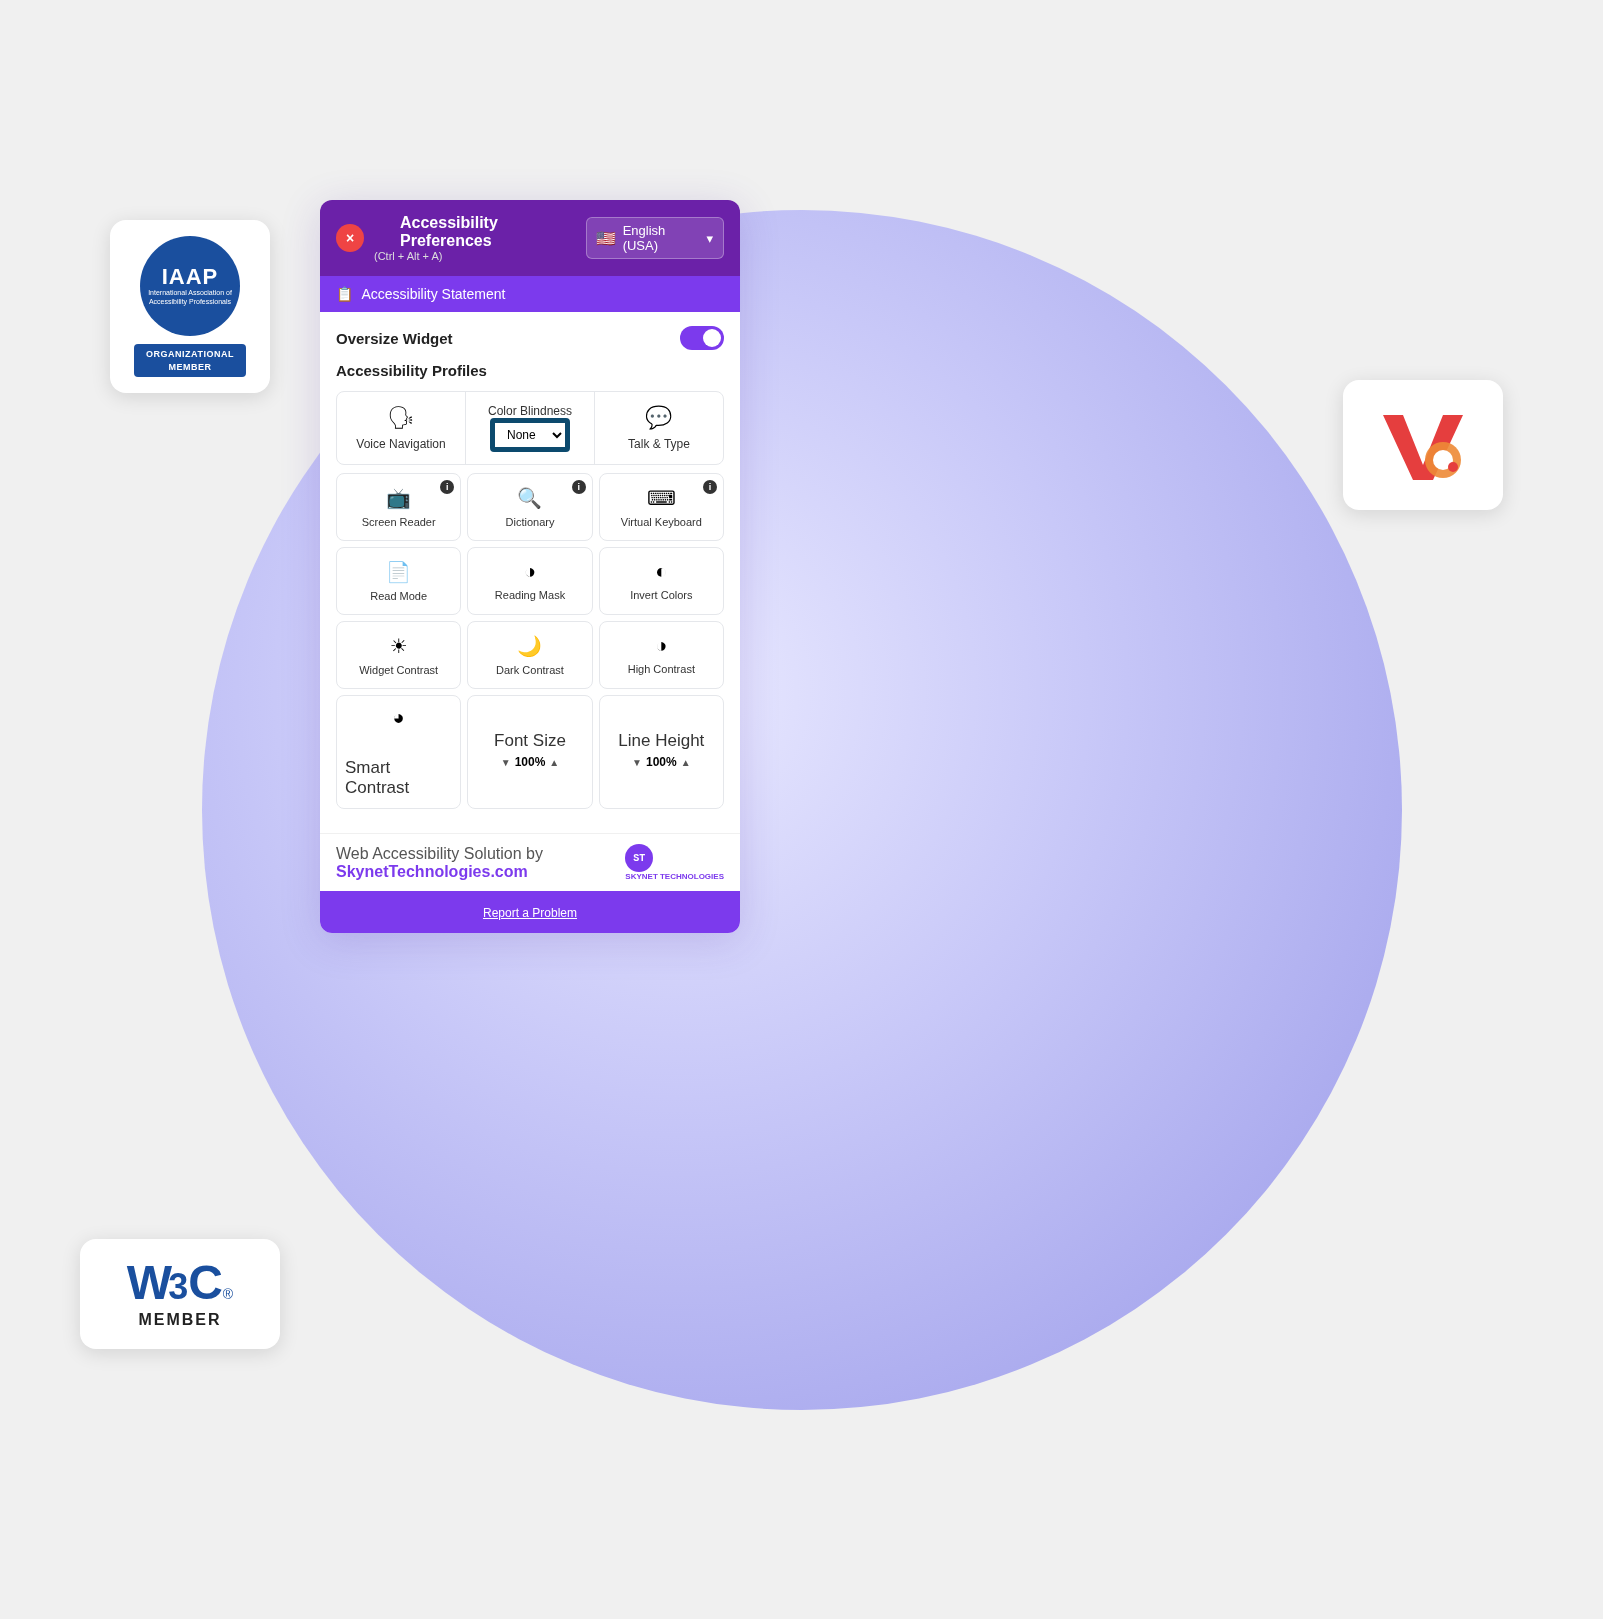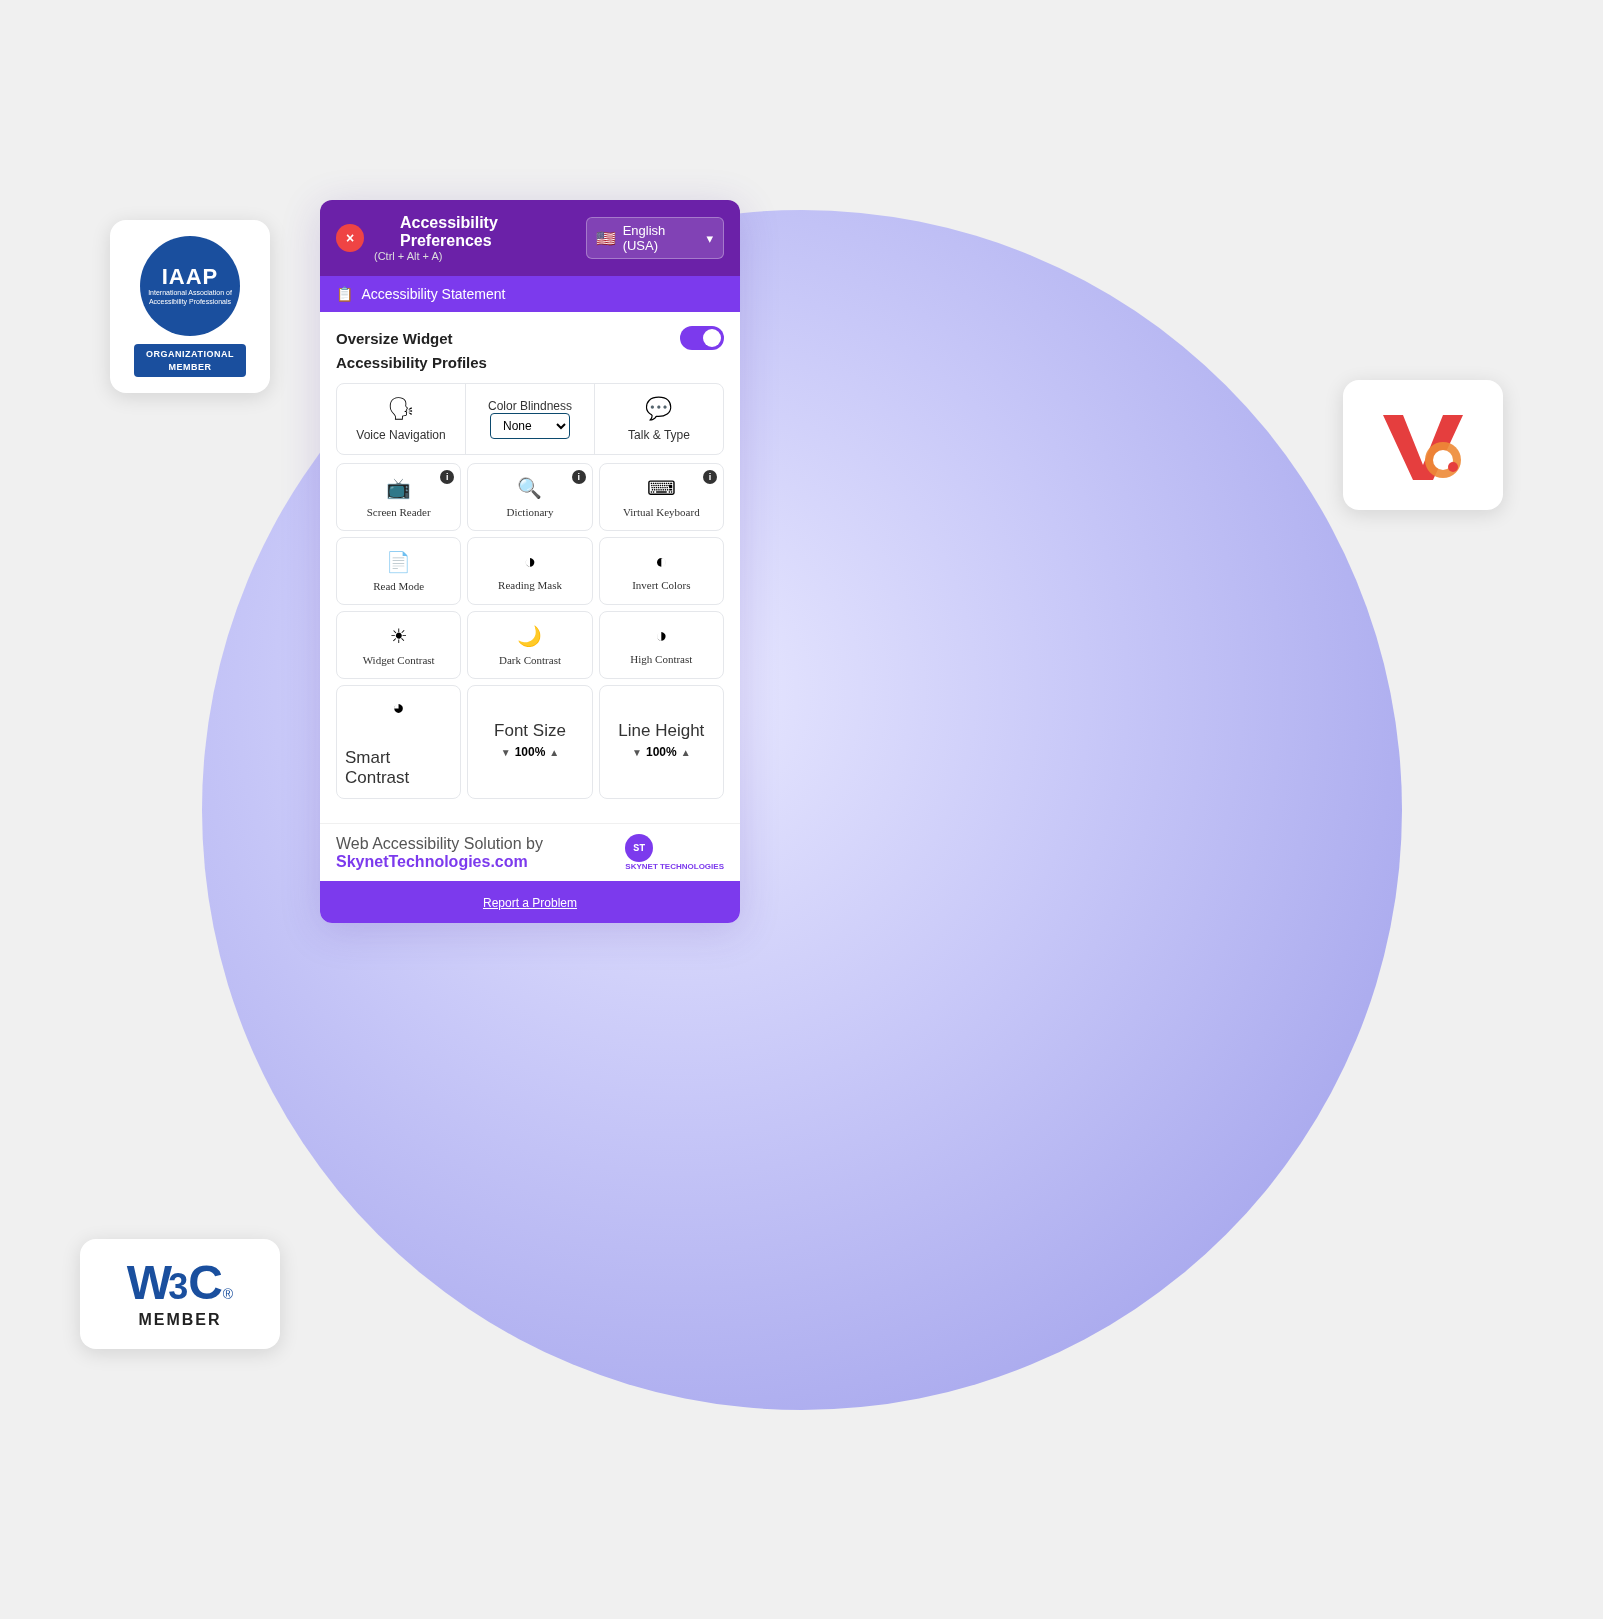--- a/index.html
+++ b/index.html
@@ -115,21 +115,21 @@
 
     .widget-body {
       padding: 14px 16px;
       background: #fff;
     }
 
     .oversize-row {
       display: flex;
       align-items: center;
       justify-content: space-between;
-      margin-bottom: 4px;
+      margin-bottom: 12px;
     }
 
     .oversize-label {
       font-size: 15px;
       font-weight: 600;
       color: #222;
     }
 
     .toggle {
       width: 44px;
@@ -201,21 +201,21 @@
       align-items: center;
       gap: 0;
     }
 
     .color-blindness-label {
       font-size: 12px;
       color: #333;
     }
 
     .color-blindness-select {
-      border: 1px solid #0c4a6e;
+      border: 5px solid #0c4a6e;
       border-radius: 4px;
       padding: 4px 8px;
       font-size: 12px;
       cursor: pointer;
       background: #fff;
       width: 80px;
     }
 
     
     .features-grid {
@@ -239,21 +239,20 @@
     }
 
     .feature-icon {
       font-size: 20px;
     }
 
     .feature-label {
       font-size: 11px;
       color: #333;
       text-align: center;
-      font-family: Liberation Serif, serif;
     }
 
     .info-badge {
       position: absolute;
       top: 6px;
       right: 6px;
       width: 14px;
       height: 14px;
       background: #333;
       border-radius: 50%;

